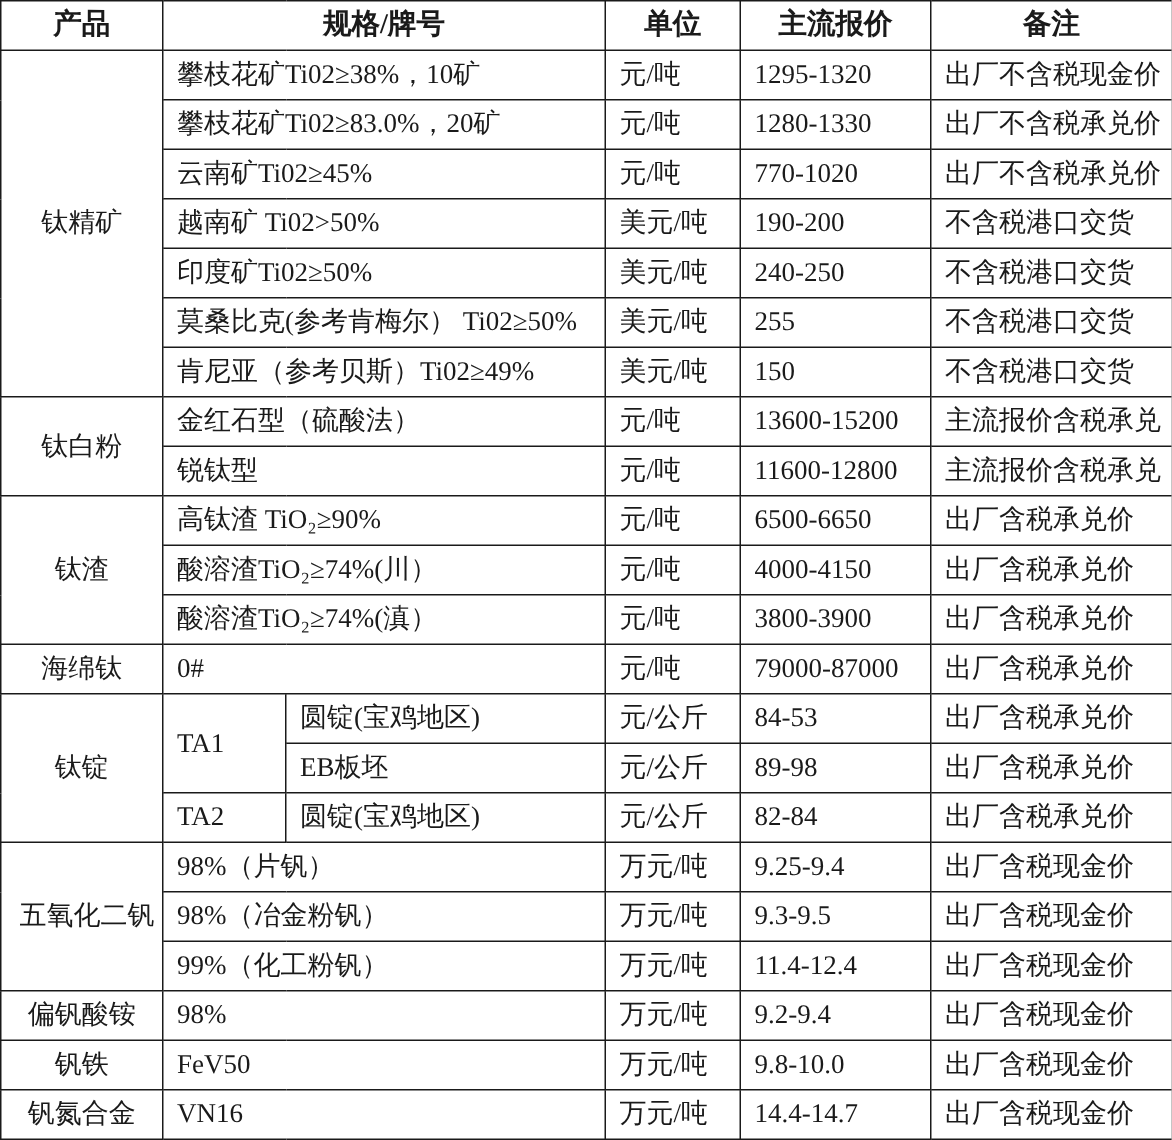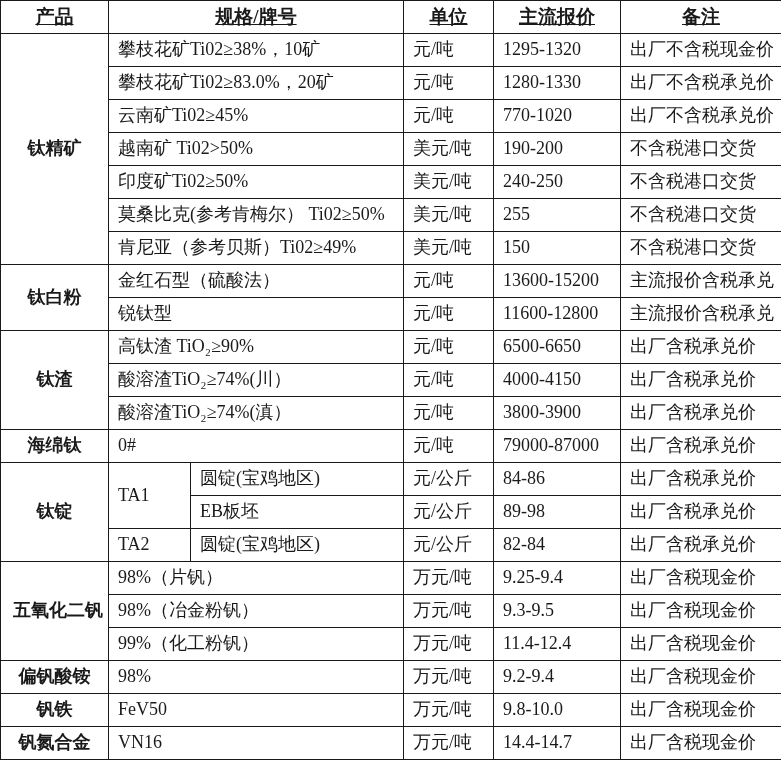--- a/index.html
+++ b/index.html
@@ -24,23 +24,22 @@
     text-align:left;
     vertical-align:middle;
     font-weight:normal;
     line-height:1.1;
   }
   table.price-table th{
     font-weight:bold;
     text-align:center;
     font-size:19px;
     padding:0 2px;
-    text-decoration:underline;
   }
-  table.price-table td.c{ text-align:center; padding:0 12px;font-weight:bold; }
+  table.price-table td.c{ text-align:center; padding:0 12px; }
 </style>
 </head>
 <body>
 
 <div class="wrap">
 <table class="price-table">
   <colgroup>
     <col style="width:108px">
         <col style="width:82px">
         <col style="width:213px">
@@ -142,21 +141,21 @@
     <td>元/吨</td>
     <td>79000-87000</td>
     <td>出厂含税承兑价</td>
   </tr>
 
   <tr>
     <td class="c" rowspan="3">钛锭</td>
     <td rowspan="2">TA1</td>
     <td>圆锭(宝鸡地区)</td>
     <td>元/公斤</td>
-    <td>84-86</td>
+    <td>84-53</td>
     <td>出厂含税承兑价</td>
   </tr>
   <tr>
     <td>EB板坯</td>
     <td>元/公斤</td>
     <td>89-98</td>
     <td>出厂含税承兑价</td>
   </tr>
   <tr>
     <td>TA2</td>

